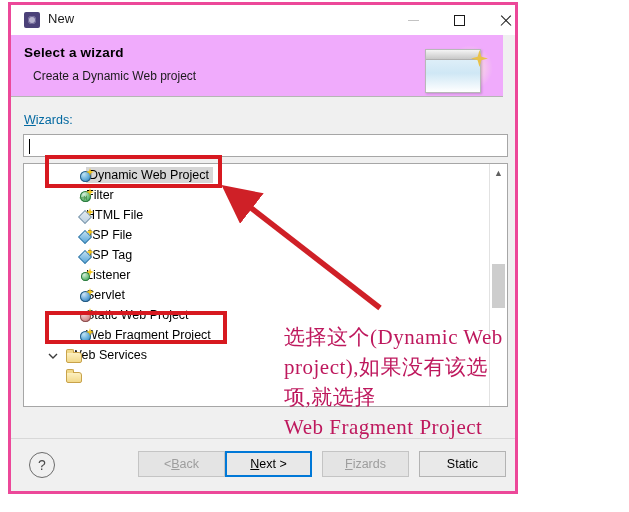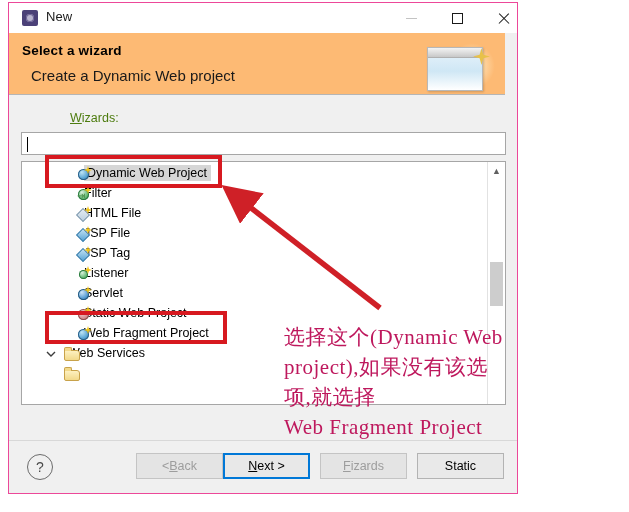--- a/index.html
+++ b/index.html
@@ -10,21 +10,21 @@
     overflow: hidden;
   }
   #root { position: relative; width: 629px; height: 512px; background:#ffffff; }
 
   
   .dialog {
     position: absolute;
     left: 8px; top: 2px;
     width: 510px; height: 492px;
     background: #f0f0f0;
-    border: 1px solid #ec4899;
+    border: 3px solid #ec4899;
     box-sizing: border-box;
   }
 
   
   .titlebar {
     position: absolute; left:0; top:0; right:0; height: 30px;
     background: #ffffff;
     box-sizing: border-box;
   }
   .title-icon {
@@ -59,32 +59,32 @@
   .glyph-close::before, .glyph-close::after {
     content:""; position:absolute; left: 0; top: 6px;
     width: 14px; height: 1.4px; background: #1a1a1a;
   }
   .glyph-close::before { transform: rotate(45deg); }
   .glyph-close::after  { transform: rotate(-45deg); }
 
   
   .header {
     position: absolute; left: 0; top: 30px; right: 12px; height: 62px;
-    background: #fdba74;
+    background: #f0abfc;
     border-bottom: 1px solid #b5b5b5;
     box-sizing: border-box;
   }
   .header-title {
     position: absolute; left: 13px; top: 10px;
     font-size: 13.5px; font-weight: bold; color: #000;
     letter-spacing: .2px;
   }
   .header-desc {
     position: absolute; left: 22px; top: 34px;
-    font-size: 15px; color: #1a1a1a;
+    font-size: 12px; color: #1a1a1a;
   }
   
   .banner { position: absolute; right: 6px; top: 6px; width: 78px; height: 54px; }
   .banner .sheet {
     position: absolute; left: 6px; top: 8px; width: 54px; height: 42px;
     background: linear-gradient(180deg,#e9f4fb 0%, #cfe7f5 55%, #ffffff 100%);
     border: 1px solid #b8b8b8;
     box-shadow: 1px 1px 2px rgba(0,0,0,.18);
   }
   .banner .sheet::before {
@@ -103,21 +103,21 @@
     clip-path: polygon(50% 0%, 61% 39%, 100% 50%, 61% 61%, 50% 100%, 39% 61%, 0% 50%, 39% 39%);
   }
 
   
   .body-area {
     position: absolute; left: 0; top: 92px; right: 0; bottom: 52px;
     background: #f0f0f0;
   }
   .wizards-label {
     position: absolute; left: 13px; top: 16px;
-    font-size: 12.5px; color: #4d7c0f; margin-left: 48px;
+    font-size: 12.5px; color: #0369a1;
   }
   .wizards-label .mn { text-decoration: underline; }
 
   .filter-box {
     position: absolute; left: 12px; top: 37px;
     width: 485px; height: 23px;
     background: #ffffff;
     border: 1px solid #a6a6a6;
     box-sizing: border-box;
   }

